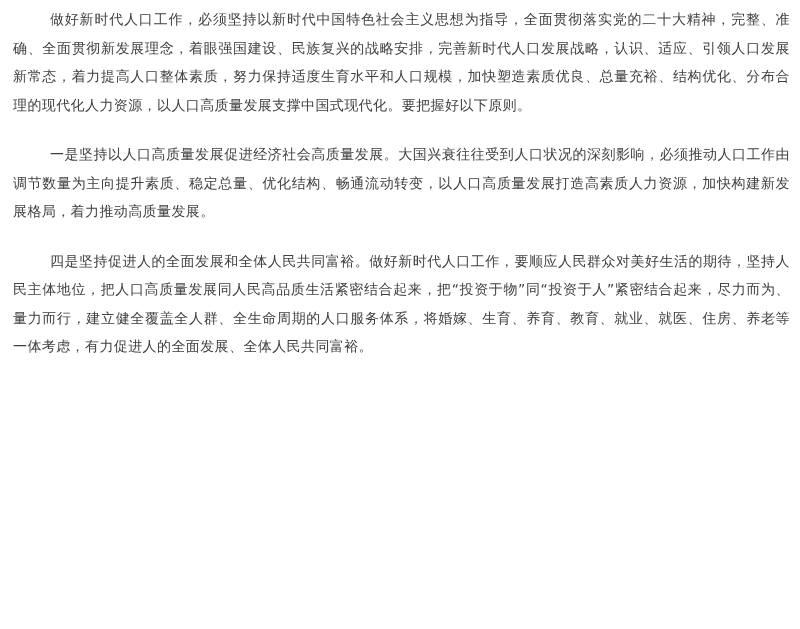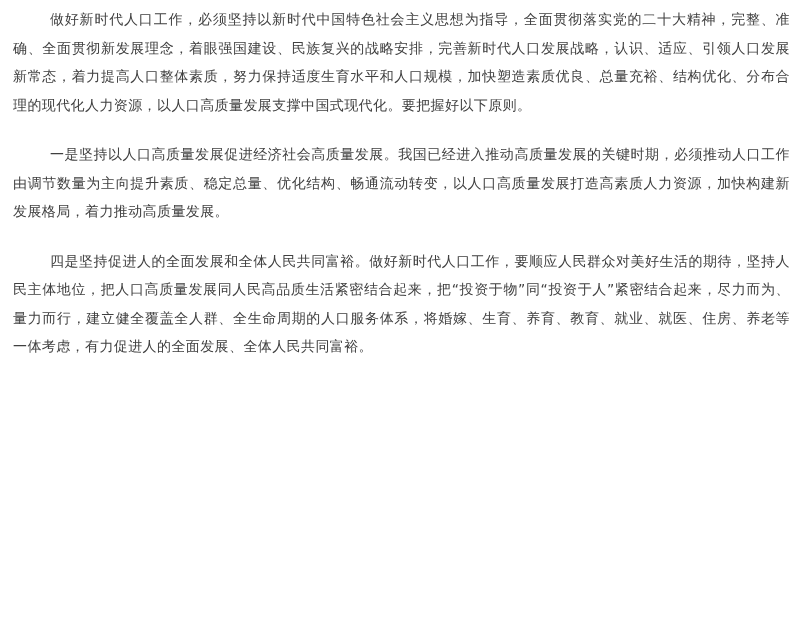--- a/index.html
+++ b/index.html
@@ -31,15 +31,15 @@
   }
   .doc p:last-child {
     margin-bottom: 4px;
   }
 </style>
 </head>
 <body>
 
 <div class="doc">
   <p>做好新时代人口工作，必须坚持以新时代中国特色社会主义思想为指导，全面贯彻落实党的二十大精神，完整、准确、全面贯彻新发展理念，着眼强国建设、民族复兴的战略安排，完善新时代人口发展战略，认识、适应、引领人口发展新常态，着力提高人口整体素质，努力保持适度生育水平和人口规模，加快塑造素质优良、总量充裕、结构优化、分布合理的现代化人力资源，以人口高质量发展支撑中国式现代化。要把握好以下原则。</p>
-  <p>一是坚持以人口高质量发展促进经济社会高质量发展。我国已经进入推动高质量发展的关键时期，必须推动人口工作由调节数量为主向提升素质、稳定总量、优化结构、畅通流动转变，以人口高质量发展打造高素质人力资源，加快构建新发展格局，着力推动高质量发展。</p>
+  <p>一是坚持以人口高质量发展促进经济社会高质量发展。大国兴衰往往受到人口状况的深刻影响，必须推动人口工作由调节数量为主向提升素质、稳定总量、优化结构、畅通流动转变，以人口高质量发展打造高素质人力资源，加快构建新发展格局，着力推动高质量发展。</p>
   <p>四是坚持促进人的全面发展和全体人民共同富裕。做好新时代人口工作，要顺应人民群众对美好生活的期待，坚持人民主体地位，把人口高质量发展同人民高品质生活紧密结合起来，把“投资于物”同“投资于人”紧密结合起来，尽力而为、量力而行，建立健全覆盖全人群、全生命周期的人口服务体系，将婚嫁、生育、养育、教育、就业、就医、住房、养老等一体考虑，有力促进人的全面发展、全体人民共同富裕。</p>
 </div>
 
 </body></html>

